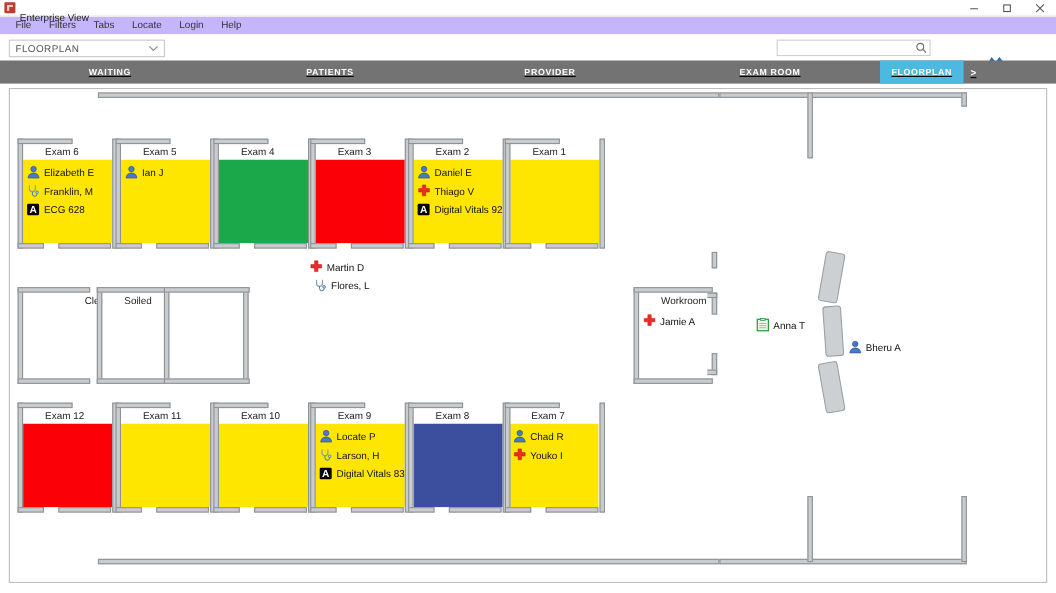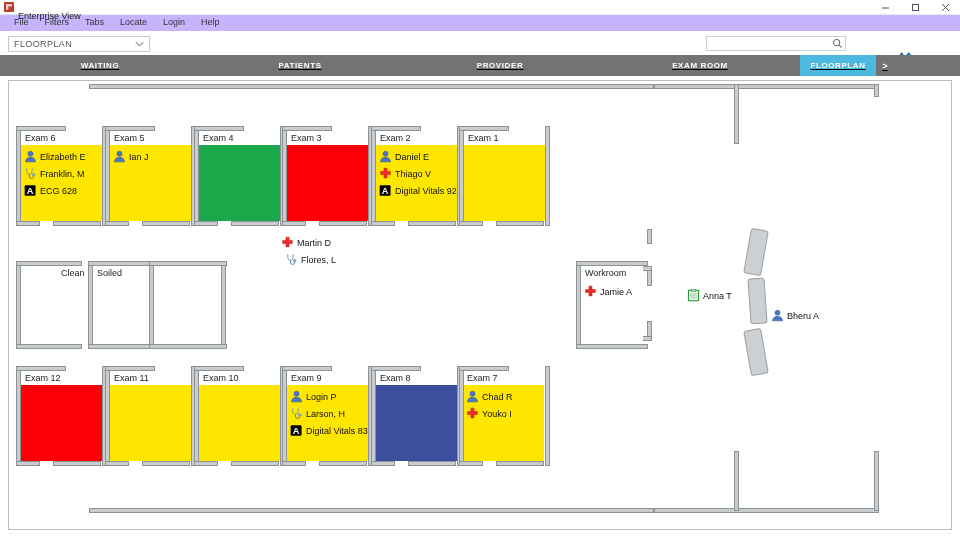--- a/index.html
+++ b/index.html
@@ -116,21 +116,21 @@
   }
   .wall.h { height: 5px; }
   .wall.v { width: 5px; }
 
   
   .room { position: absolute; }
   .room-label {
     position: absolute; left: 0; top: 0; right: 0; height: 14px;
     background: #ffffff;
     font-size: 9px; color: #222;
-    padding-left: 4px; line-height: 14px;
+    padding-left: 20px; line-height: 14px;
     white-space: nowrap;
   }
   .room-fill { position: absolute; left: 0; right: 0; top: 14px; bottom: 0; }
   .room-body { position: absolute; left: 0; right: 0; top: 14px; bottom: 0; padding: 3px 0 0 3px; }
   .entry { display: flex; align-items: center; height: 17px; white-space: nowrap; }
   .entry-label { font-size: 9px; color: #111; margin-left: 3px; }
   .ic { width: 13px; height: 13px; flex: 0 0 13px; display: block; }
 
   
   .marker { position: absolute; display: flex; align-items: center; white-space: nowrap; }
@@ -416,21 +416,21 @@
         <div class="room-fill" style="background: rgb(255, 230, 0);"></div>
         <div class="room-label">Exam 9</div>
         <div class="room-body">
           <div class="entry">
             <svg class="ic" viewBox="0 0 16 16">
               <circle cx="8" cy="4.6" r="3.1" fill="#4a78c8"></circle>
               <path d="M1.9 14.6c0-3.5 2.7-5.6 6.1-5.6s6.1 2.1 6.1 5.6z" fill="#4a78c8"></path>
               <circle cx="8" cy="4.6" r="3.1" fill="none" stroke="#2a4f94" stroke-width=".7"></circle>
               <path d="M1.9 14.6c0-3.5 2.7-5.6 6.1-5.6s6.1 2.1 6.1 5.6z" fill="none" stroke="#2a4f94" stroke-width=".7"></path>
             </svg>
-            <span class="entry-label">Login P</span>
+            <span class="entry-label">Locate P</span>
           </div>
           <div class="entry">
             <svg class="ic" viewBox="0 0 16 16">
               <path d="M3.4 1.6v4.1a3.3 3.3 0 0 0 6.6 0V1.6" fill="none" stroke="#7e9ab5" stroke-width="1.2"></path>
               <path d="M6.7 9.1v2.3a2.6 2.6 0 0 0 5.2 0v-1" fill="none" stroke="#3d79b5" stroke-width="1.1"></path>
               <circle cx="11.9" cy="9.6" r="1.5" fill="#bcd2e4" stroke="#3d79b5" stroke-width=".9"></circle>
             </svg>
             <span class="entry-label">Larson, H</span>
           </div>
           <div class="entry">

